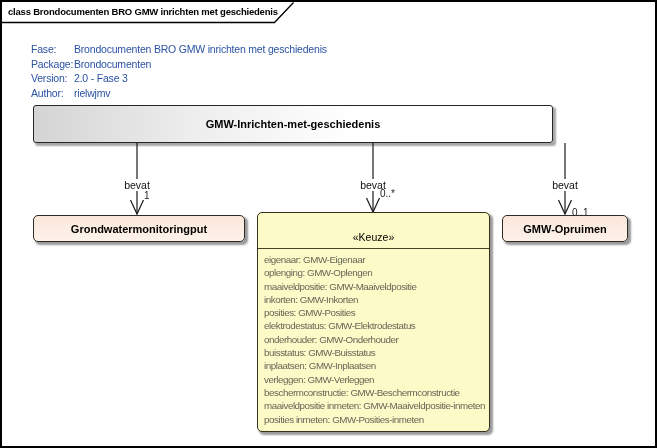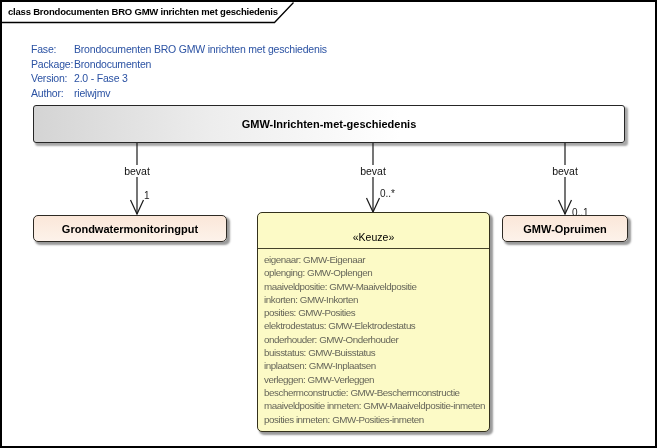--- a/index.html
+++ b/index.html
@@ -14,53 +14,53 @@
     position:absolute; left:6px; top:4px; white-space:nowrap;
     font-size:9.5px; font-weight:bold; letter-spacing:-0.2px; color:#000;
   }
   
   .meta { position:absolute; left:29px; top:40px; font-size:10.5px; letter-spacing:-0.2px; color:#2b52a3; }
   .meta-row { display:flex; line-height:14.5px; }
   .meta-label { width:43px; flex:none; }
   .meta-value { white-space:nowrap; }
   
   .main-class {
-    position:absolute; left:31px; top:103px; width:592px; height:38px; box-sizing:border-box;
+    position:absolute; left:31px; top:103px; width:520px; height:38px; box-sizing:border-box;
     border:1.5px solid #262626; border-radius:3px;
     background:linear-gradient(90deg,#d4d4d4 0%,#ededed 30%,#ffffff 62%);
     box-shadow:2.5px 2.5px 2px rgba(0,0,0,0.35);
     display:flex; align-items:center; justify-content:center;
     font-size:11px; font-weight:bold; color:#000;
   }
   .class-box {
     position:absolute; box-sizing:border-box; height:27px;
     border:1.5px solid #2e2a24; border-radius:5px;
     background:linear-gradient(180deg,#fbe7d9 0%,#fdf2ea 100%);
     box-shadow:2.5px 2.5px 2px rgba(0,0,0,0.4);
     display:flex; align-items:center; justify-content:center;
     font-size:11px; font-weight:bold; color:#000;
   }
-  .class-left  { left:31px;  top:213px; width:194px; }
+  .class-left  { left:31px;  top:213px; width:212px; }
   .class-right { left:500px; top:213px; width:126px; }
   
   .choice-box {
     position:absolute; left:255px; top:210px; width:233px; box-sizing:border-box;
     border:1.5px solid #33301c; border-radius:5px; background:#fcfac6;
     box-shadow:2.5px 2.5px 2px rgba(0,0,0,0.4); overflow:hidden;
   }
   .choice-header { text-align:center; padding:3px 2px 4px; border-bottom:1px solid #45422a; }
   .stereotype { font-size:10.5px; color:#000; line-height:13px;margin-top:15px; }
   .choice-name { font-size:11px; font-weight:bold; text-decoration:underline; color:#000; line-height:15px; }
   .attrs { padding:4px 5px 5px 6px; }
   .attr-row { font-size:9.8px; letter-spacing:-0.45px; line-height:13.3px; color:#66665a; white-space:nowrap; }
   
   .conn-svg { position:absolute; }
   .relation-label {
     position:absolute; transform:translateX(-50%); background:#fff; padding:0 2px;
-    font-size:10.5px; color:#111; white-space:nowrap;
+    font-size:10.5px; color:#111; white-space:nowrap;margin-top:14px;
   }
   .multiplicity { position:absolute; font-size:10px; color:#222; white-space:nowrap; }
 </style>
 </head>
 <body>
 
 <div class="canvas">
 
   <svg class="tab-svg" width="300" height="23">
     <path d="M0,20.5 L272.5,20.5 L291.5,0.5" fill="none" stroke="#000" stroke-width="1.3"></path>

